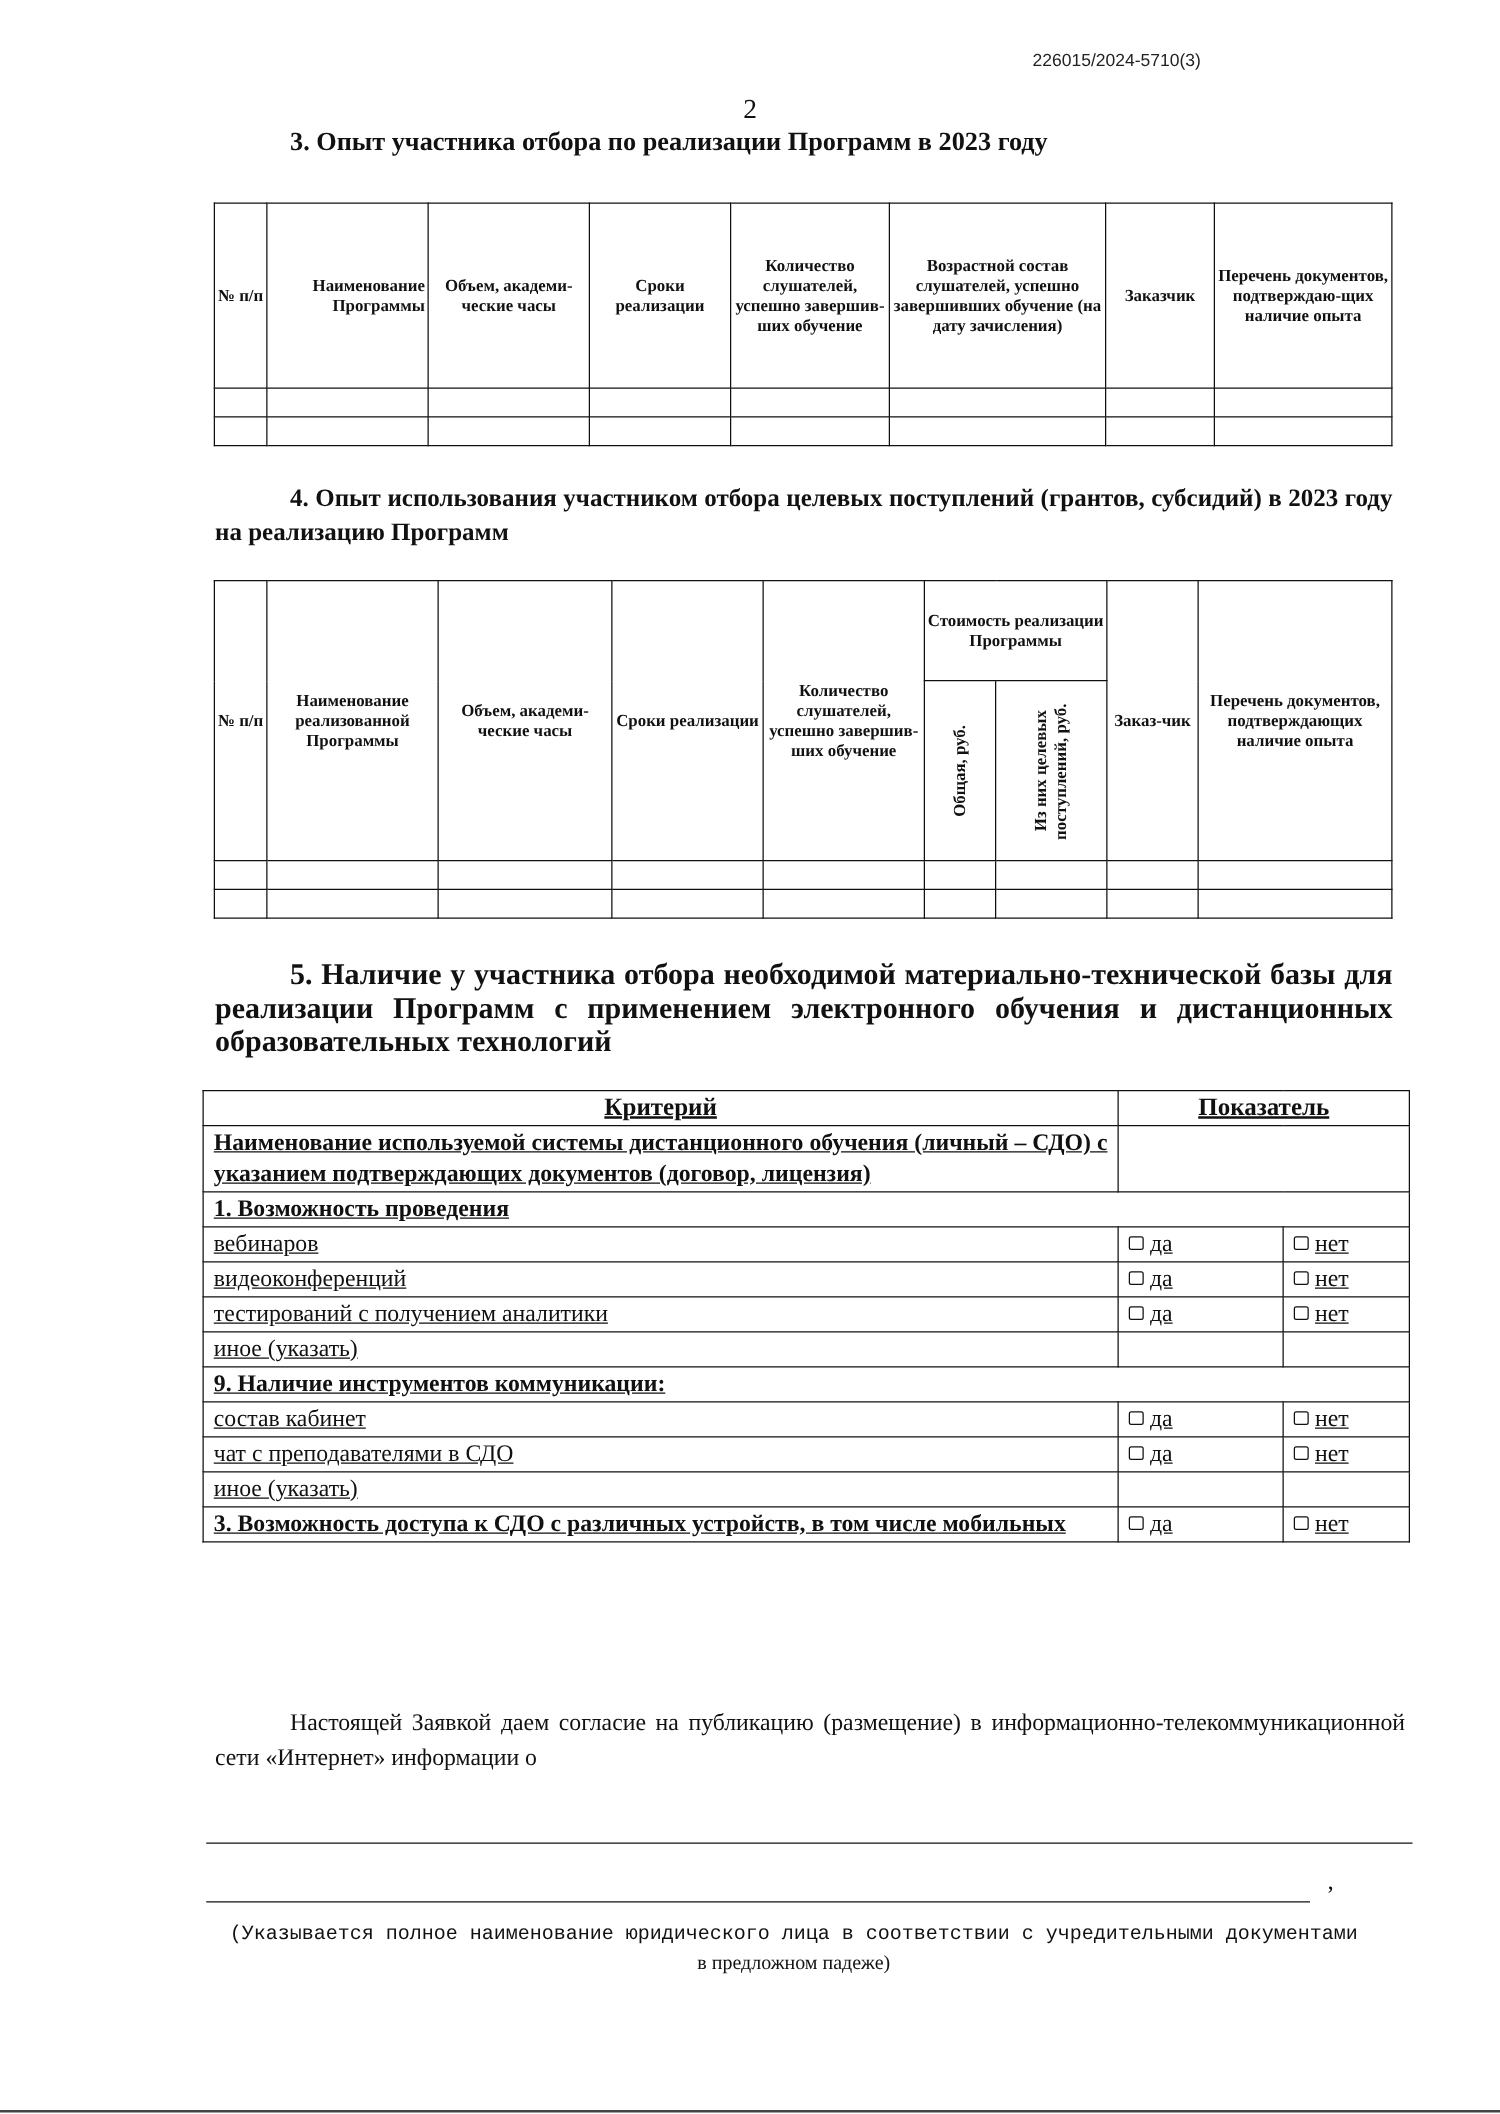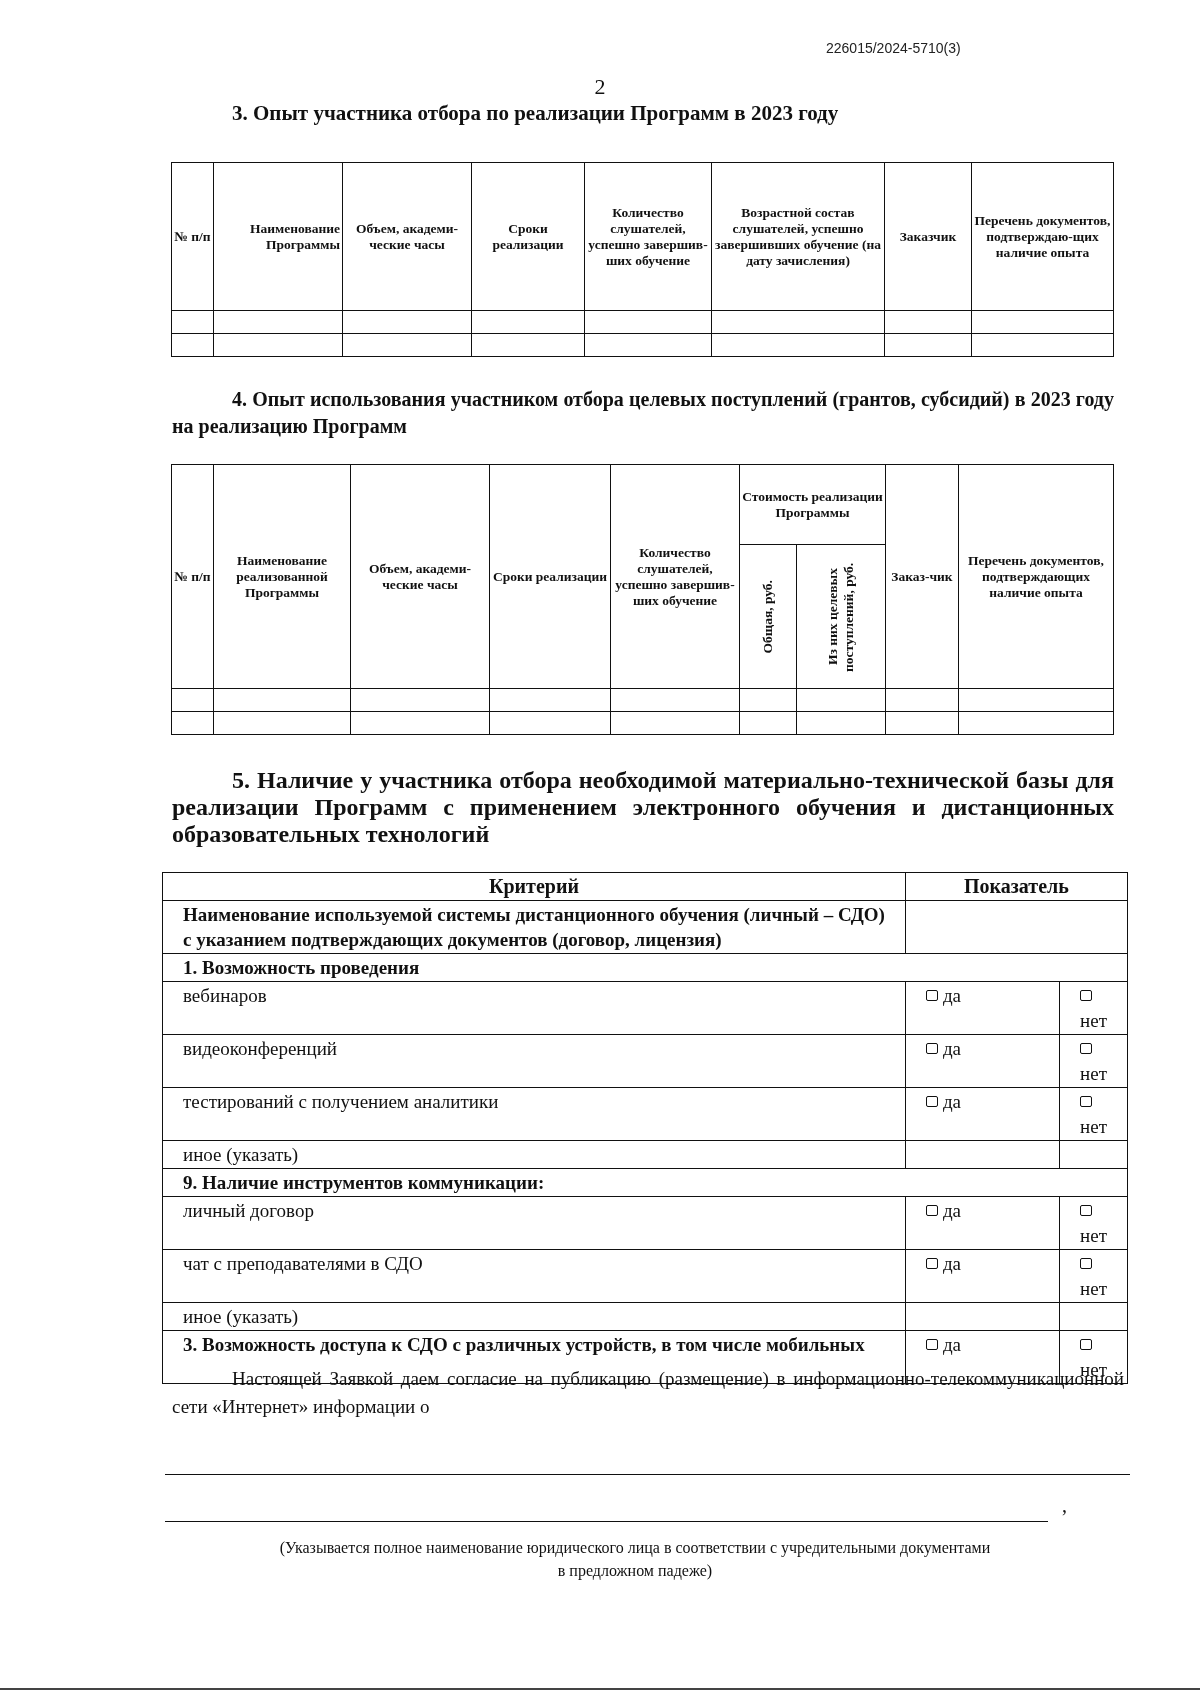--- a/index.html
+++ b/index.html
@@ -19,21 +19,21 @@
   table { border-collapse: collapse; position: absolute; }
   td, th { border: 1.5px solid #111; padding: 0 2px; }
   .t3 th, .t4 th {
     font-weight: bold; font-size: 13.5px; line-height: 16px; text-align: center; vertical-align: middle;
   }
   .t3 td, .t4 td { height: 22px; }
   .vert {
     writing-mode: vertical-rl; transform: rotate(180deg);
     font-weight: bold; font-size: 13.5px; line-height: 16px; text-align: center; margin: 0 auto;
   }
-  .t5 td { font-size: 19px; line-height: 25px; padding: 1px 20px; vertical-align: top; }
+  .t5 td { font-size: 19px; line-height: 25px; padding: 1px 8px; vertical-align: top; text-decoration: underline; }
   .t5 .bold { font-weight: bold; }
   .t5 .head { font-weight: bold; text-align: center; font-size: 20px; }
   .t5 .just { text-align: justify; text-align-last: left; }
   .cb { display: inline-block; width: 10px; height: 9px; border: 1.3px solid #111; border-radius: 2px; margin-right: 5px; vertical-align: 1px; }
   .para { position: absolute; font-size: 19px; line-height: 28px; text-align: justify; }
   .line { position: absolute; height: 0; border-top: 1.5px solid #111; }
   .comma { position: absolute; font-size: 20px; }
   .caption { position: absolute; width: 970px; left: 150px; text-align: center; font-size: 16px; line-height: 23px; }
   .bottom-edge { position: absolute; left: 0; top: 1688px; width: 1200px; border-top: 2px solid #444; }
 </style>
@@ -159,21 +159,21 @@
   </tr>
   <tr>
     <td>иное (указать)</td>
     <td></td>
     <td></td>
   </tr>
   <tr>
     <td class="bold" colspan="3">9. Наличие инструментов коммуникации:</td>
   </tr>
   <tr>
-    <td>личный договор</td>
+    <td>состав кабинет</td>
     <td><span class="cb"></span><span>да</span></td>
     <td><span class="cb"></span><span>нет</span></td>
   </tr>
   <tr>
     <td>чат с преподавателями в СДО</td>
     <td><span class="cb"></span><span>да</span></td>
     <td><span class="cb"></span><span>нет</span></td>
   </tr>
   <tr>
     <td>иное (указать)</td>
@@ -187,16 +187,16 @@
   </tr>
 </tbody>
   </table>
 
 <div class="para" style="top:1365px; left:172px; width:952px; text-indent:60px;">Настоящей Заявкой даем согласие на публикацию (размещение) в информационно-телекоммуникационной сети «Интернет» информации о</div>
 
 <div class="line" style="top:1474px; left:165px; width:965px;"></div>
 <div class="comma" style="top:1494px; left:1062px;">,</div>
 <div class="line" style="top:1521px; left:165px; width:883px;"></div>
 
-<div class="caption" style="top:1536px;">(Указывается полное наименование юридического лица в соответствии с учредительными документами</div>
+<div class="caption" style="top:1536px;font-family:Liberation Mono, monospace;">(Указывается полное наименование юридического лица в соответствии с учредительными документами</div>
 <div class="caption" style="top:1559px;">в предложном падеже)</div>
 
 <div class="bottom-edge"></div>
 
 </body></html>

